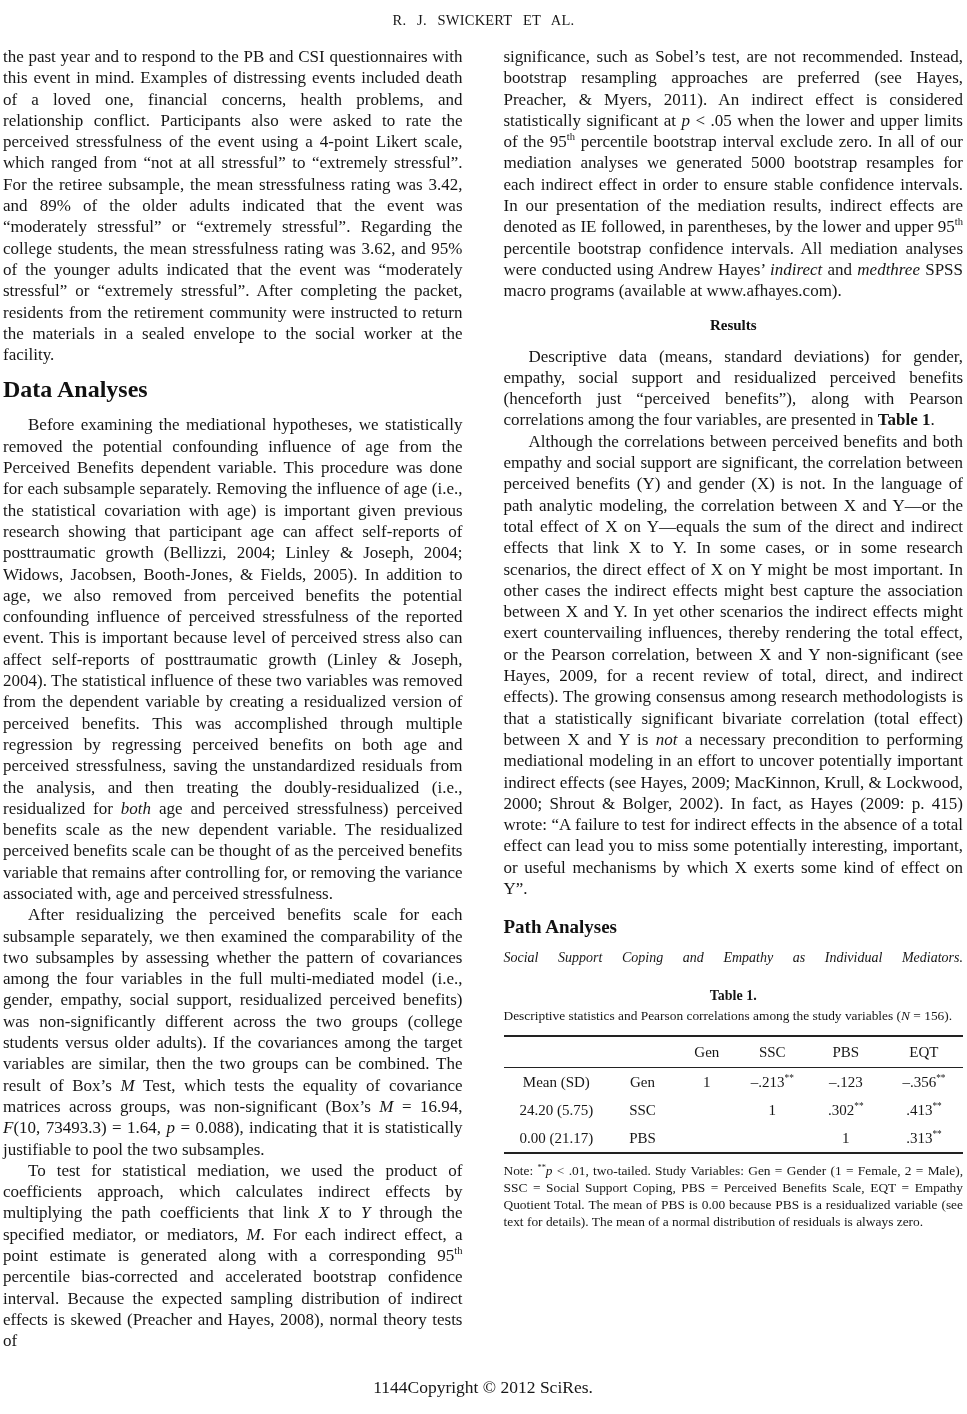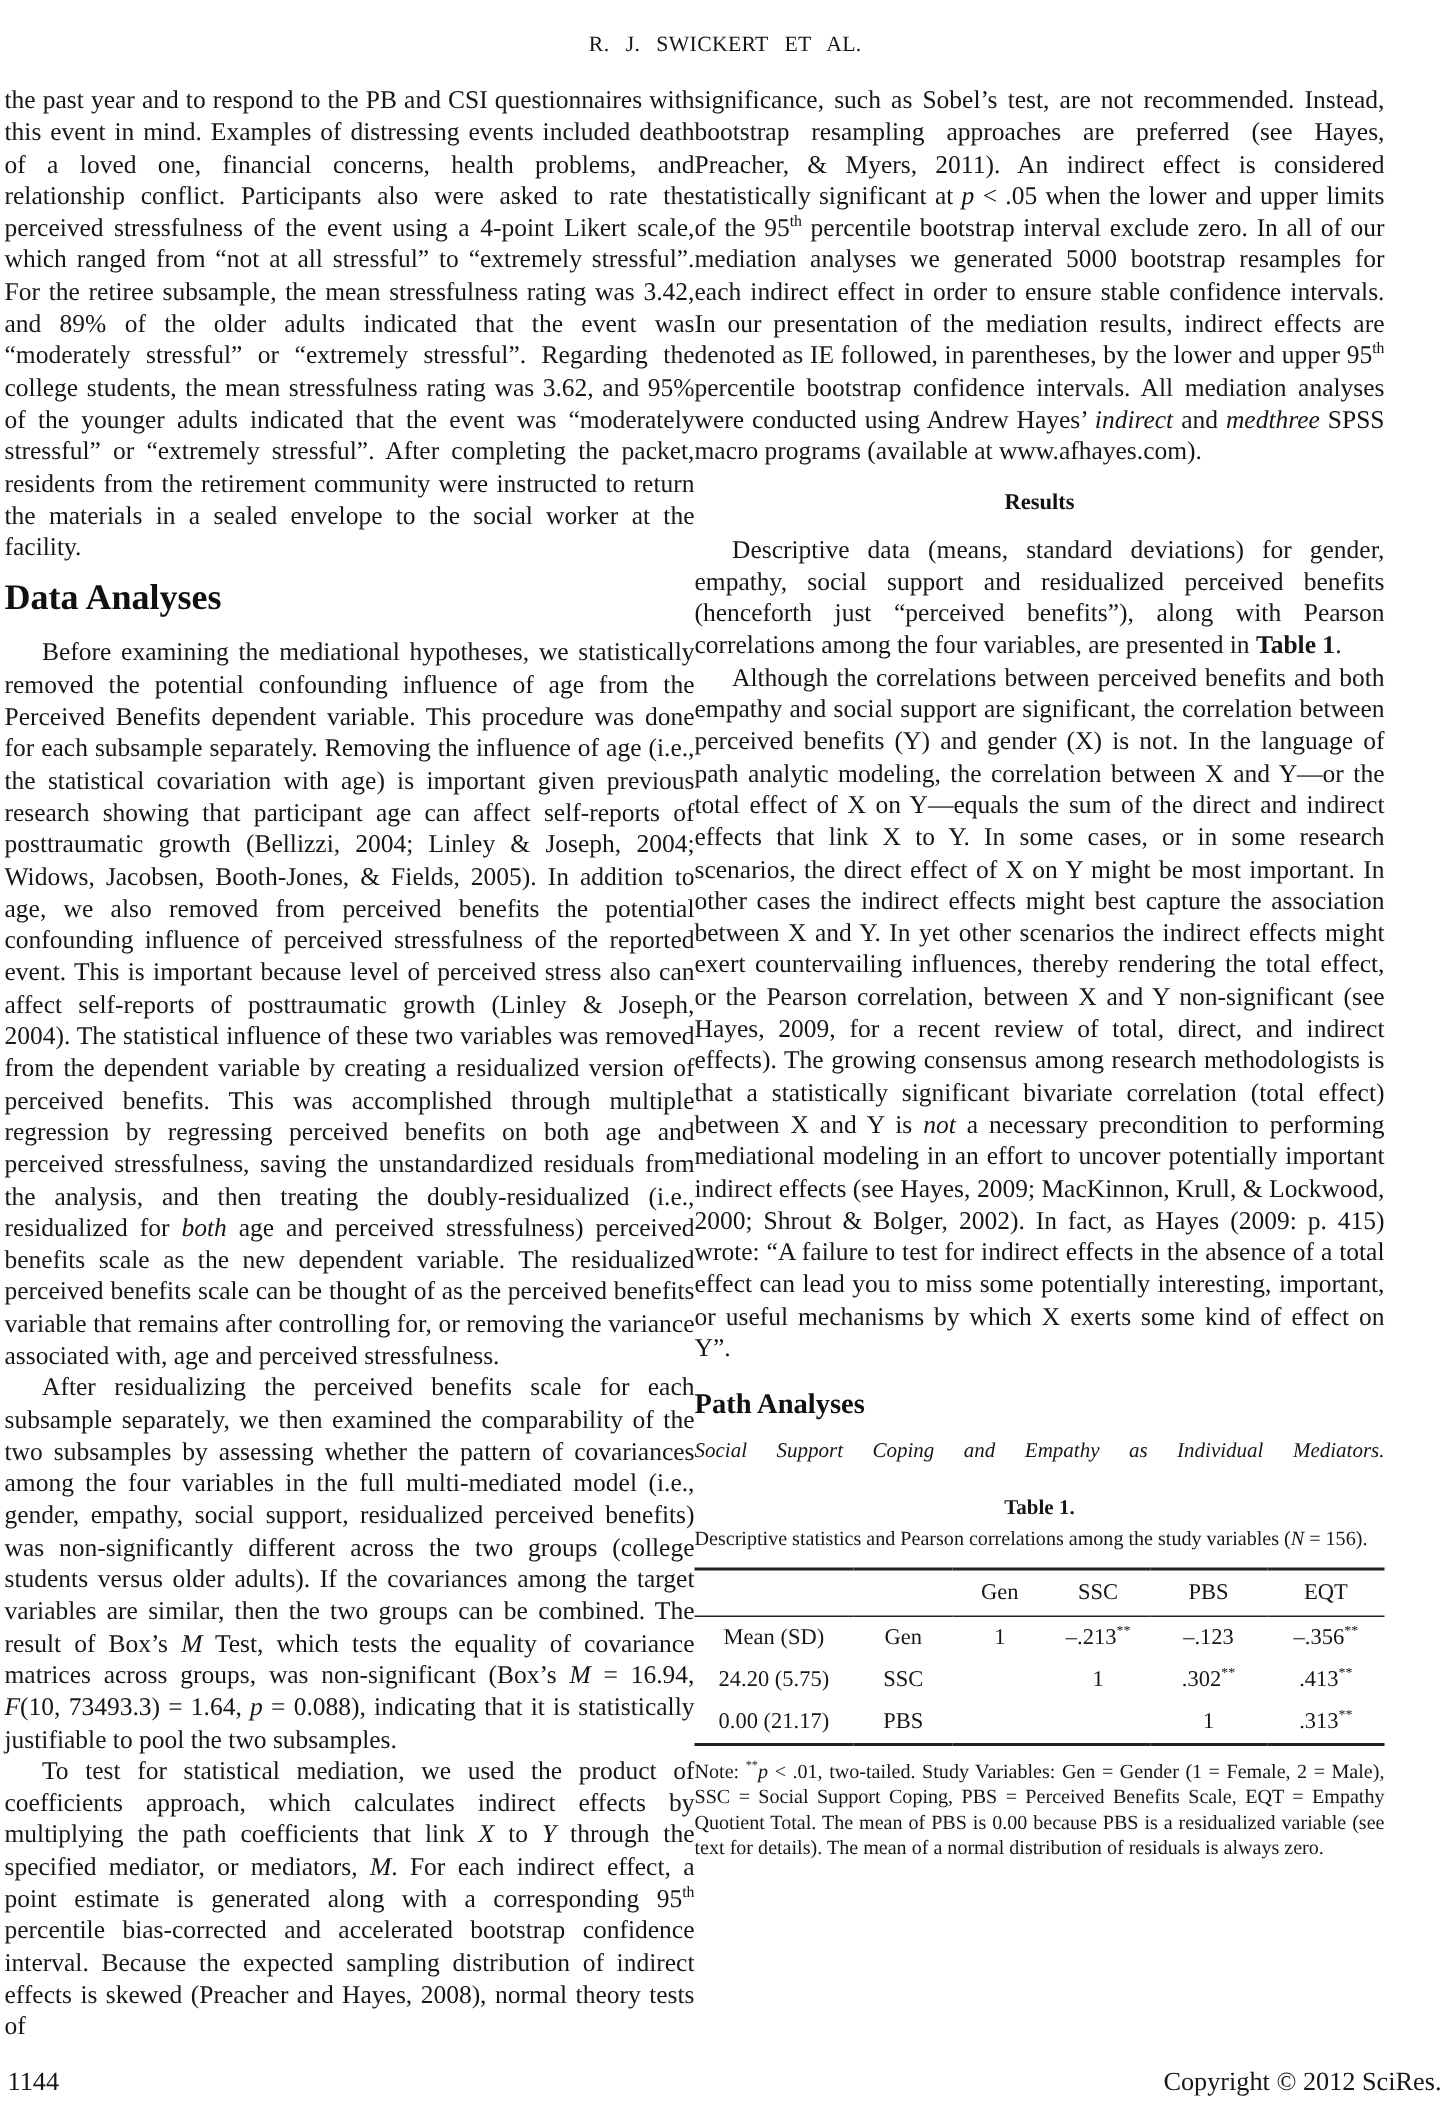--- a/index.html
+++ b/index.html
@@ -3,23 +3,23 @@
 <meta charset="utf-8">
 <style>
   html, body { margin:0; padding:0; background:#ffffff; }
   .page {
     width:967px; height:1414px; background:#ffffff; color:#161616;
     font-family:"Liberation Serif", serif; position:relative; overflow:hidden;
     box-sizing:border-box;
   }
   .running-head {
     text-align:center; font-size:14.5px; word-spacing:7px;
-    padding-top:22px; letter-spacing:0.2px;
+    padding-top:12px; letter-spacing:0.2px;
   }
-  .columns { display:flex; padding:0 4px 0 3px; margin-top:17px; }
+  .columns { display:flex; gap:41px; padding:0 4px 0 3px; margin-top:17px; }
   .col { width:460px; box-sizing:border-box; }
   p { margin:0; text-align:justify; text-indent:25px; font-size:17px; line-height:21.3px; }
   p.noindent { text-indent:0; }
   sup { font-size:0.62em; vertical-align:super; line-height:0; }
   h2 { font-family:"Liberation Serif", serif; color:#111; }
   h2.side-heading { font-size:24px; margin:11px 0 11px; text-indent:0; }
   h2.centered-heading { font-size:15px; text-align:center; margin:15px 0 12px; }
   h2.path-heading { font-size:19px; margin:17px 0 9px; }
   p.subheading {
     font-style:italic; text-indent:0; margin:6px 0 16px;
@@ -29,21 +29,21 @@
   .tcap-text { font-size:13.4px; line-height:17px; text-indent:0; margin:0 0 11px; }
   table.corr-table {
     width:100%; border-collapse:collapse; font-size:15px;
     border-top:2px solid #222; border-bottom:2px solid #222;
   }
   table.corr-table thead th { font-weight:400; border-bottom:1px solid #222; padding:7px 0 6px; text-align:center; }
   table.corr-table td { padding:6px 0 5px; text-align:center;margin-top:28px; }
   p.table-note { font-size:13.4px; line-height:17.2px; text-indent:0; margin-top:8px; }
   .footer {
     position:absolute; left:5px; right:6px; bottom:16px;
-    display:flex; justify-content:space-between; font-size:17.5px;
+    display:flex; justify-content:center; font-size:17.5px;
   }
 </style>
 </head>
 <body>
 
 <div class="page">
 
   <div class="running-head">R. J. SWICKERT ET AL.</div>
 
   <div class="columns">

